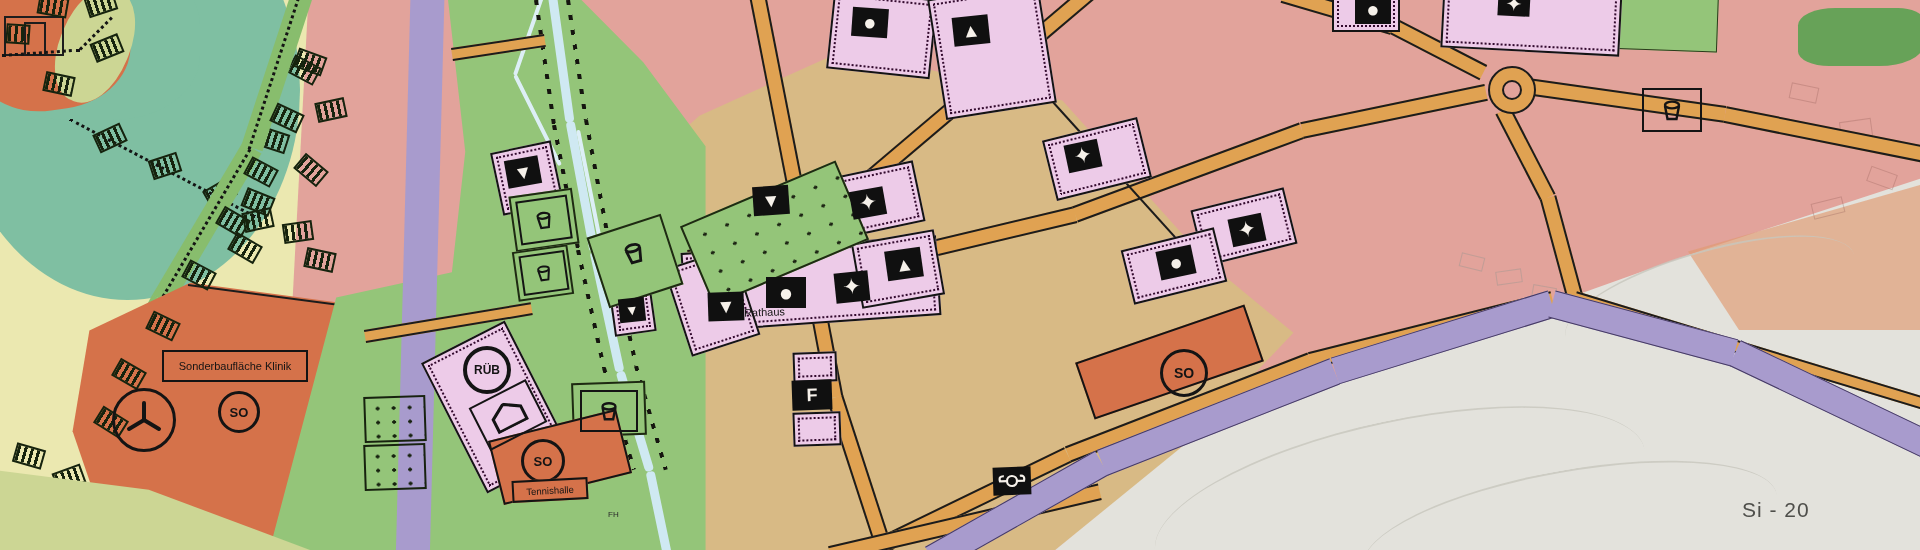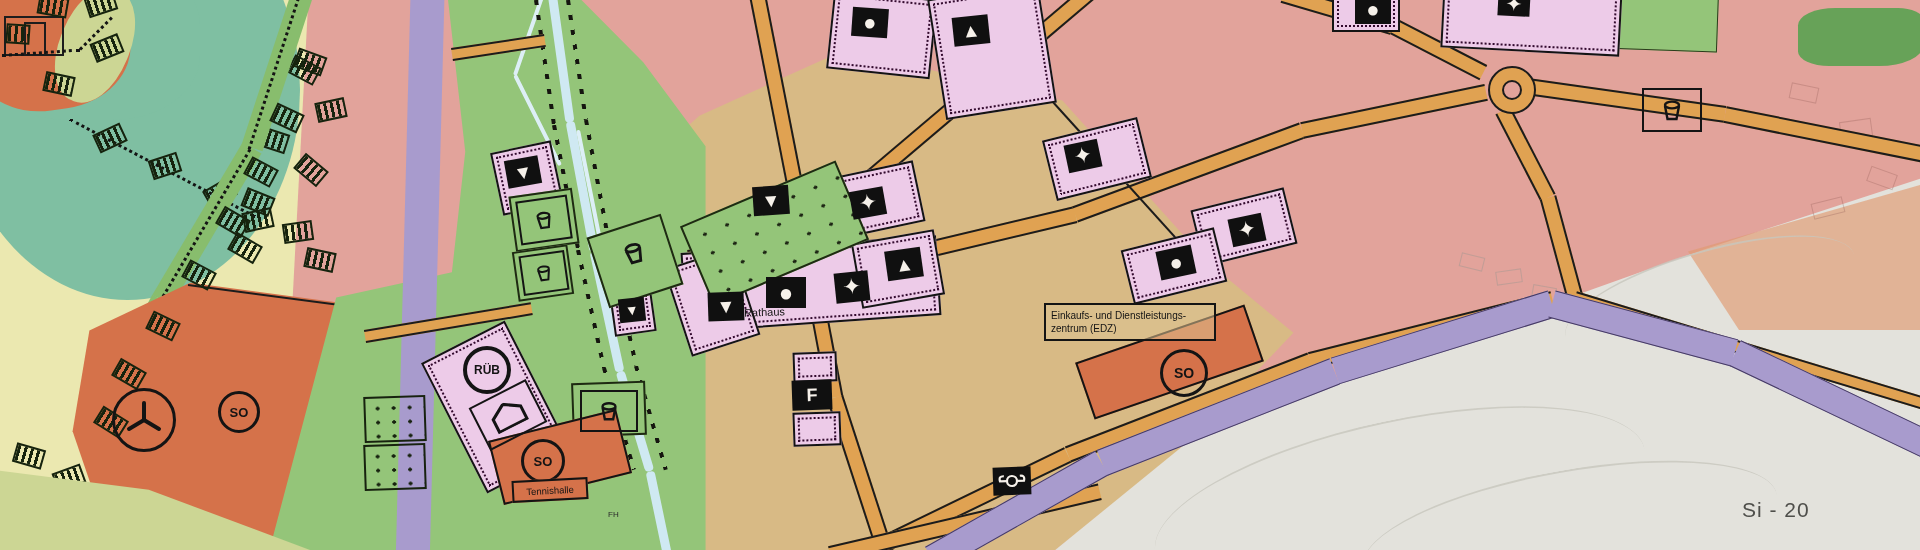--- a/index.html
+++ b/index.html
@@ -314,26 +314,25 @@
   <div class="circle-label" style="left:463px;top:346px;width:40px;height:40px;border-width:4.5px;font-size:12px;">
     <span>RÜB</span>
     </div>
   <div class="circle-label" style="left:521px;top:439px;width:38px;height:38px;font-size:13px;">
     <span>SO</span>
     </div>
   <div class="circle-label" style="left:1160px;top:349px;width:42px;height:42px;font-size:14px;">
     <span>SO</span>
     </div>
 
+  <div class="boxlabel" style="left:162px;top:350px;width:142px;height:28px;font-size:11px;">
+    <span>Sonderbaufläche Klinik</span>
+    </div>
   <div class="txt" style="left:744px;top:306px;font-size:11px;transform:rotate(-2deg);">
     <span>Rathaus</span></div>
-  <div class="boxlabel" style="left:1044px;top:303px;width:172px;height:38px;font-size:10px;background:rgba(221,195,145,.55);flex-direction:column;align-items:flex-start;padding:2px 5px;box-sizing:border-box;line-height:1.35;">
-    <span>Einkaufs- und Dienstleistungs-</span>
-    <span>zentrum (EDZ)</span>
-    </div>
   <div class="boxlabel" style="left:512px;top:479px;width:72px;height:18px;font-size:9.5px;background:#d5724a;transform:rotate(-3deg);">
     <span>Tennishalle</span>
     </div>
   <div class="txt" style="left:1742px;top:498px;font-size:21px;color:#4e4e4a;letter-spacing:1px;">
     <span>Si - 20</span></div>
   <div class="txt" style="left:608px;top:510px;font-size:8px;color:#2a2a2a;">
     <span>FH</span></div>
 
 </div>
 

